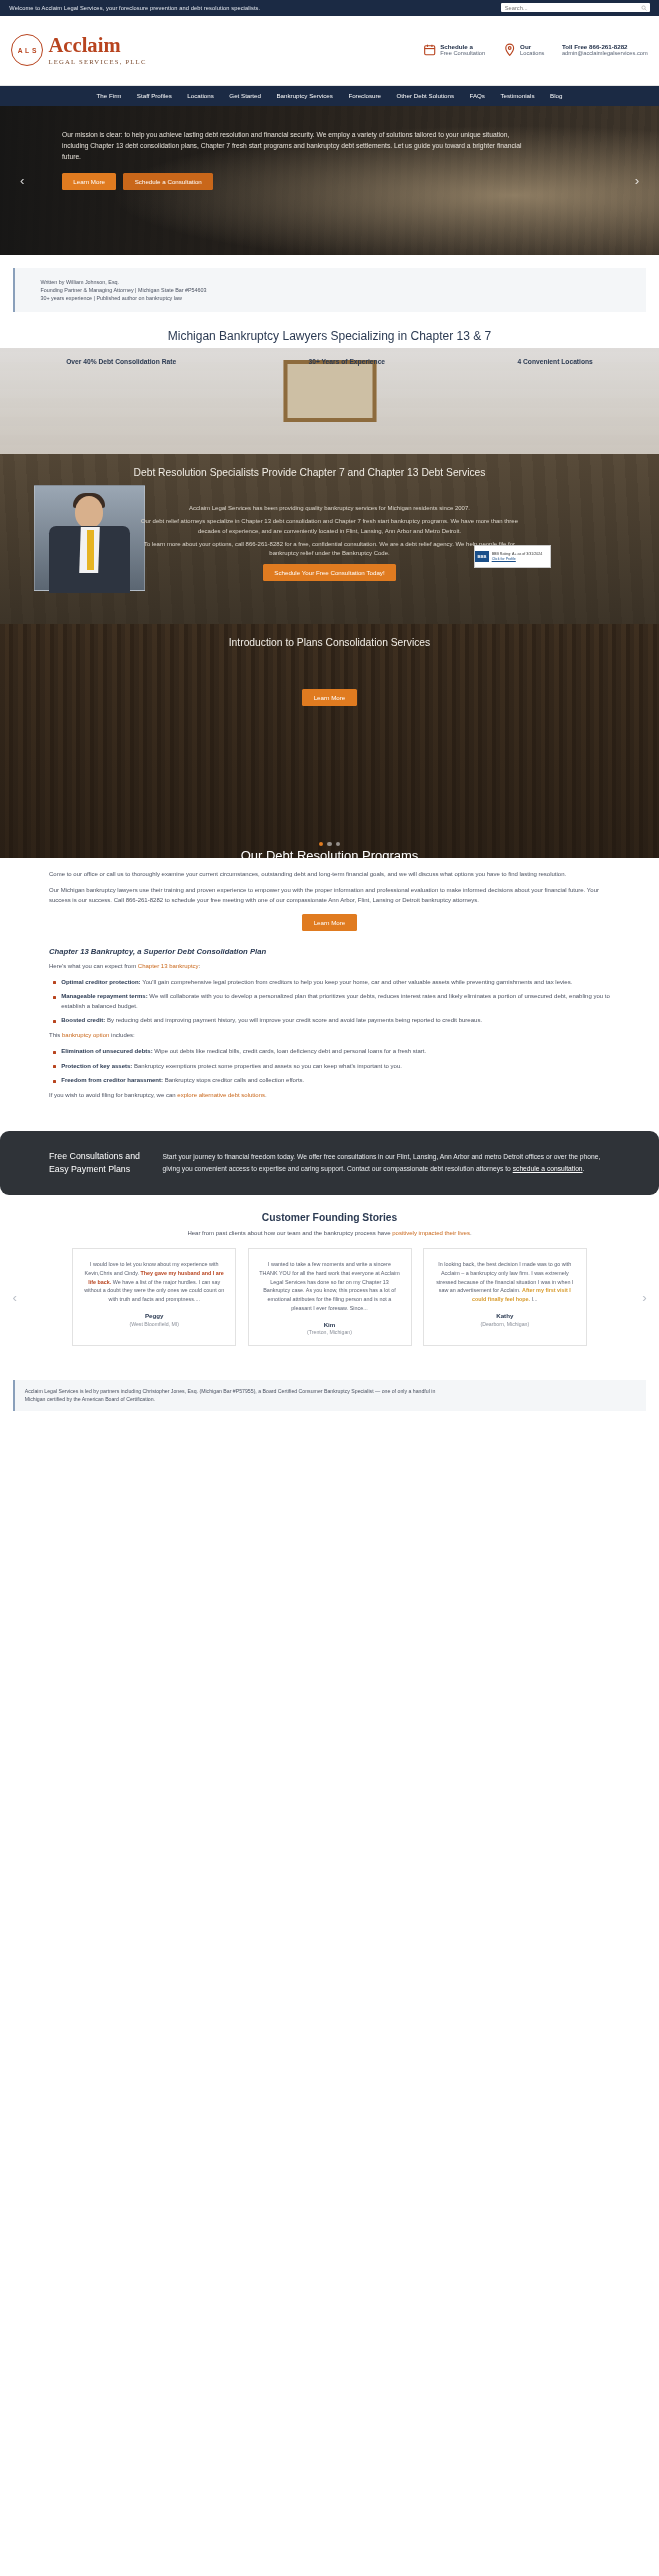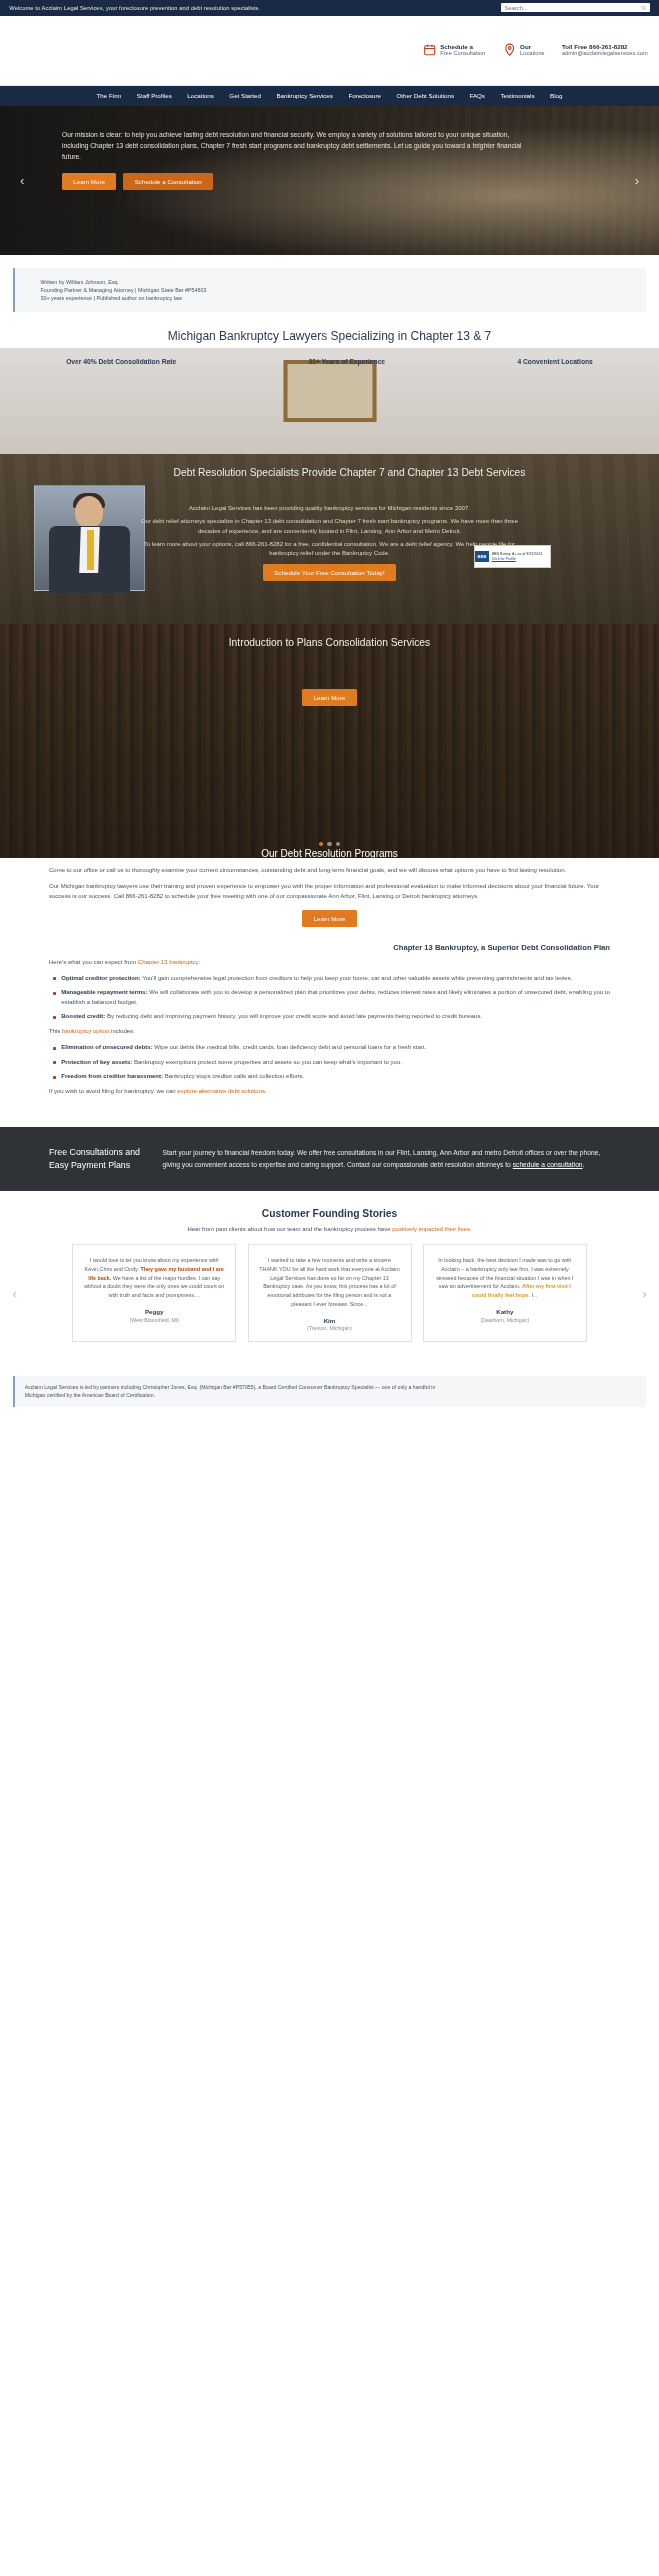--- a/index.html
+++ b/index.html
@@ -158,21 +158,21 @@
     background: linear-gradient(180deg,#6e6353 0%, #54493c 100%);
   }
   .band2 .bg {
     position: absolute; inset: 0;
     background:
       linear-gradient(180deg, rgba(60,50,38,.55), rgba(40,34,26,.75)),
       repeating-linear-gradient(87deg, #7b6a52 0 11.3px, #6d5d47 11.3px 23px);
   }
   .band2 .content { position: relative; padding: 11.3px 0 13.4px; }
   .band2 h2 {
-    text-align: right; color: #f0ece4; font-size: 10.3px; font-weight: normal;
+    text-align: left; color: #f0ece4; font-size: 10.3px; font-weight: normal;
     line-height: 14.4px; max-width: 392px; margin: 0 auto 24px;
   }
   .band2 p {
     color: #ded8ce; font-size: 6px; line-height: 9.3px;
     max-width: 392px; margin: 0 auto 4.1px; text-align: center;
   }
   .band2 .attorney {
     position: absolute; left: 34px; top: 31px; width: 111px; height: 106px;
     background: linear-gradient(180deg,#9ba7b4 0%, #5b6672 100%);
     border: 0.5px solid rgba(255,255,255,.25);
@@ -228,46 +228,47 @@
   }
   .band3 .dots i {
     width: 4.1px; height: 4.1px; border-radius: 50%; background: rgba(255,255,255,.5);
     display: block;
   }
   .band3 .dots i.on { background: #e07b20; }
 
   
   .content { padding: 0 49px 10.3px; }
   .h2c {
-    text-align: center; font-size: 10px; color: #2b3a52; font-weight: normal;
+    text-align: center; font-size: 13px; color: #2b3a52; font-weight: normal;
     padding: 13.4px 0 7.2px;
   }
   .h3c {
-    text-align: right; font-size: 7.7px; color: #2b3a52; font-weight: bold;
+    text-align: left; font-size: 7.7px; color: #2b3a52; font-weight: bold;
     padding: 13.4px 0 6.2px;
+    font-style: italic;
   }
   .p {
     font-size: 6px; line-height: 9.8px; color: #4b5160; margin-bottom: 6.2px;
   }
   a.link { color: #c9671a; text-decoration: none; }
   ul.bullets { list-style: none; margin: 2.1px 0 5.2px 4.1px; }
   ul.bullets li {
     font-size: 6px; line-height: 9.8px; color: #4b5160;
     padding-left: 8.2px; position: relative; margin-bottom: 4.6px;
   }
   ul.bullets li::before {
     content: ""; position: absolute; left: 0; top: 3.6px;
     width: 3.1px; height: 3.1px; background: #b8441f; border-radius: 0.5px;
   }
   ul.bullets li b { color: #2b3a52; }
 
   
   .ctaband {
     background: #2f3338; color: #e9ecef; padding: 19.6px 49px;
-    display: flex; align-items: center; gap: 15.5px; margin-top: 13.4px;
+    display: flex; align-items: center; gap: 15.5px; margin-top: 13.4px; border-radius: 9px;
   }
   .ctaband .title {
     font-size: 8.8px; line-height: 12.4px; width: 98px; flex: 0 0 98px;
     color: #fff;
   }
   .ctaband .body { font-size: 6.7px; line-height: 12px; }
   .ctaband .body a { color: #fff; text-decoration: underline; }
 
   
   .testi { padding: 17.5px 0 20.6px; background: #fff; }
@@ -306,20 +307,27 @@
   <div class="searchwrap">
     <input type="text" placeholder="Search..." style="">
     <svg class="sicon" viewBox="0 0 24 24">
       <circle cx="10" cy="10" r="6.5" fill="none" stroke="#555" stroke-width="2"></circle>
       <line x1="15" y1="15" x2="21" y2="21" stroke="#555" stroke-width="2"></line>
     </svg>
   </div>
 </div>
 
 <div class="header">
+  <div class="logo">
+    <div class="seal">A L S</div>
+    <div class="words">
+      <div class="main">Acclaim</div>
+      <div class="sub">LEGAL SERVICES, PLLC</div>
+    </div>
+  </div>
 
   <div class="hdr-items">
     <div class="hdr-item">
       <svg class="ico" viewBox="0 0 24 24">
         <rect x="3" y="5" width="18" height="16" rx="2" fill="none" stroke="#b8441f" stroke-width="2"></rect>
         <line x1="3" y1="10" x2="21" y2="10" stroke="#b8441f" stroke-width="2"></line>
         <line x1="8" y1="3" x2="8" y2="7" stroke="#b8441f" stroke-width="2"></line>
         <line x1="16" y1="3" x2="16" y2="7" stroke="#b8441f" stroke-width="2"></line>
       </svg>
       <div class="txt">

